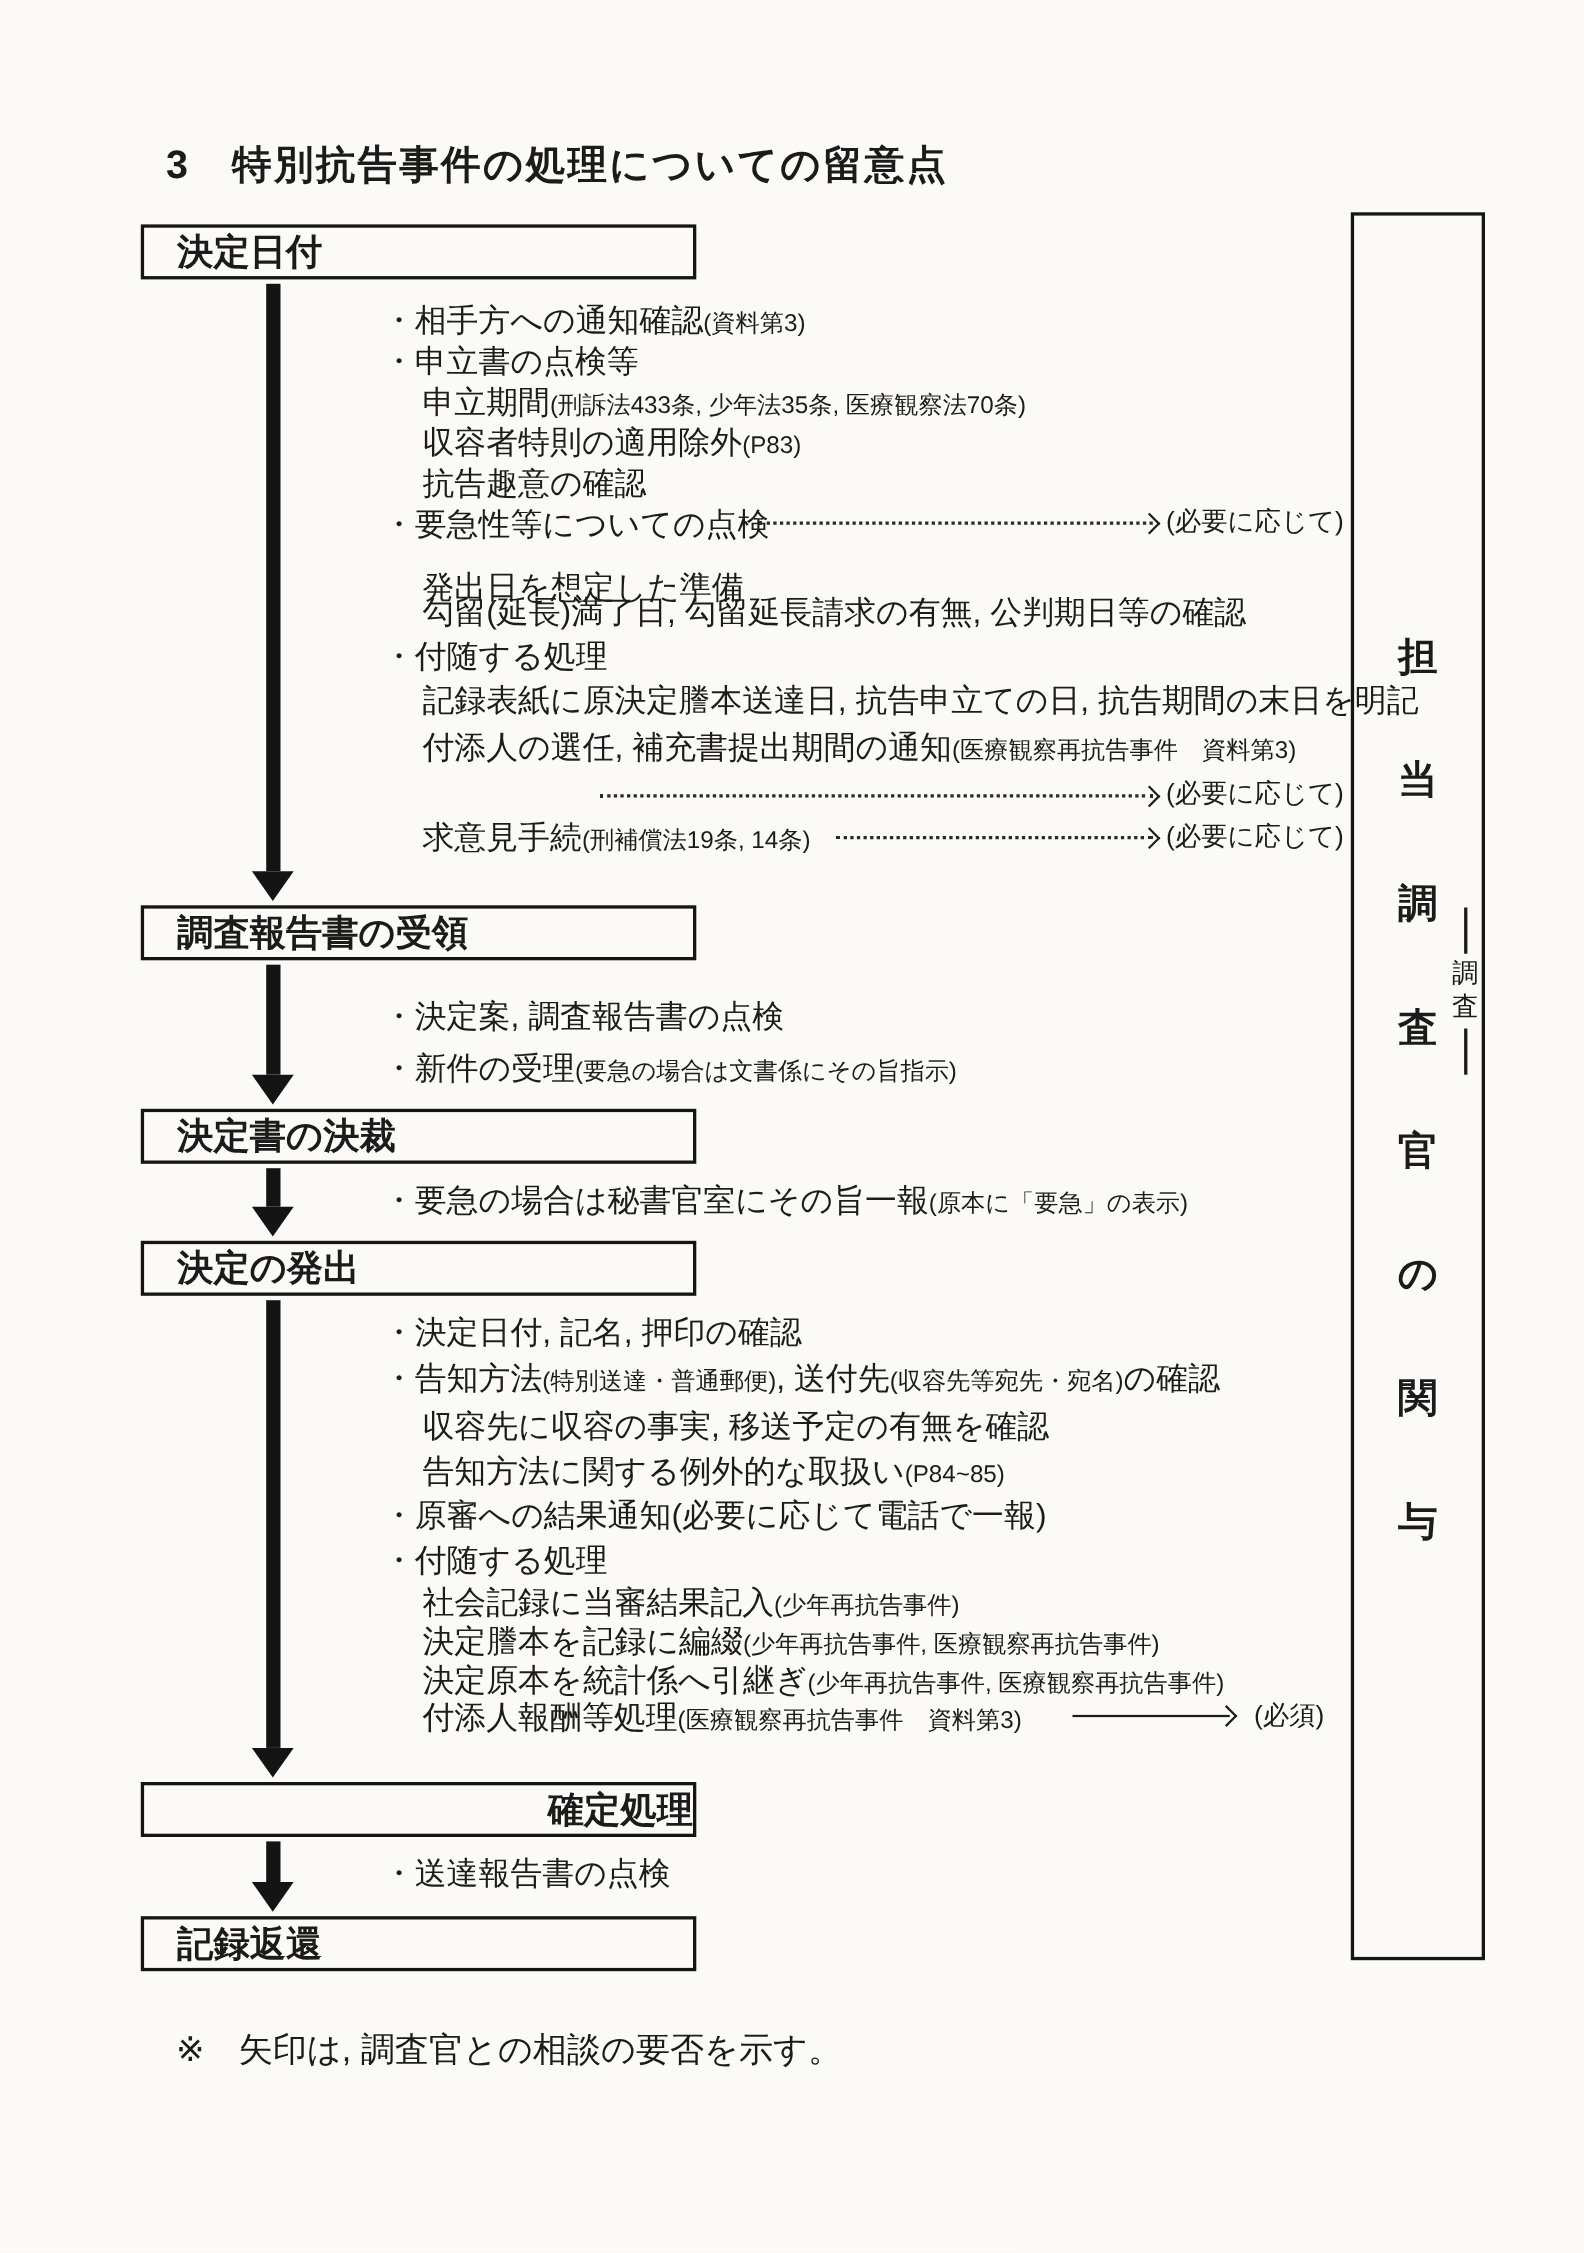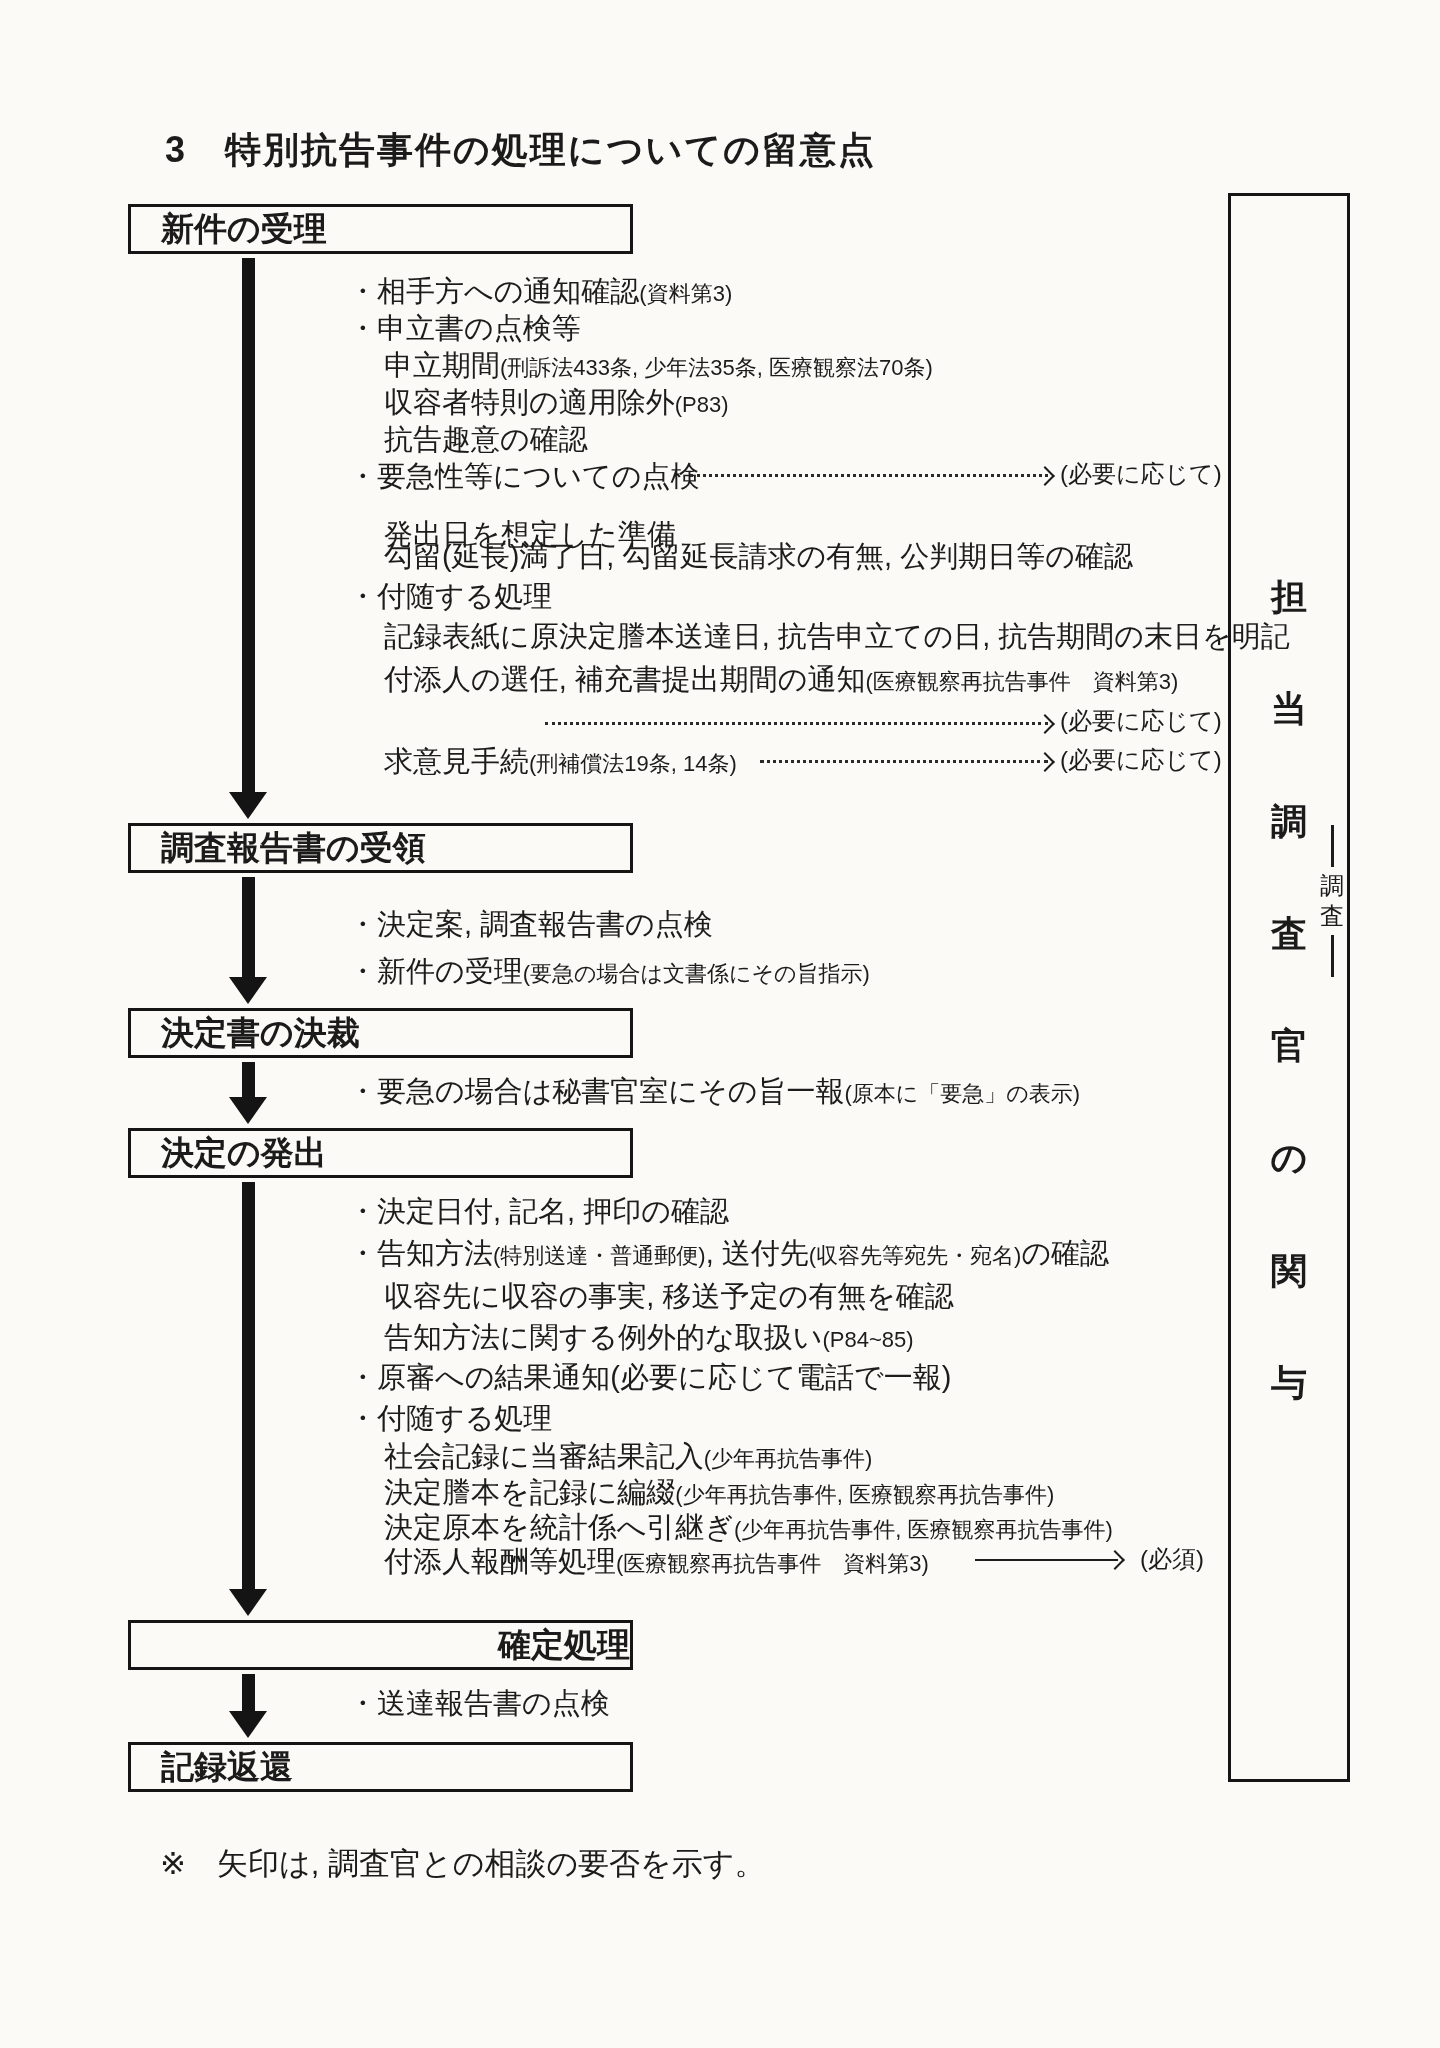--- a/index.html
+++ b/index.html
@@ -1,19 +1,19 @@
 <!DOCTYPE html>
 <html><head>
 <meta charset="utf-8">
 <style>
   html,body{margin:0;padding:0;}
   body{background:#e8e8e4;font-family:"Liberation Sans","DejaVu Sans",sans-serif;}
   #page{position:relative;width:1440px;height:2048px;background:#fbfaf6;color:#1b1b1b;overflow:hidden;margin:0 auto;}
 
-  .title{position:absolute;left:165px;top:126px;font-size:36px;font-weight:700;letter-spacing:2px;white-space:nowrap;}
+  .title{position:absolute;left:151px;top:126px;font-size:36px;font-weight:700;letter-spacing:2px;white-space:nowrap;}
 
   .fbox{position:absolute;left:128px;width:505px;height:50px;border:3px solid #151515;box-sizing:border-box;
         font-size:33px;font-weight:700;line-height:44px;padding-left:30px;white-space:nowrap;background:transparent;}
 
   .line{position:absolute;white-space:nowrap;font-size:29px;font-weight:500;color:#1c1c1c;}
   .line .n{font-size:22px;font-weight:500;}
 
   .bigarrow{position:absolute;width:38px;display:flex;flex-direction:column;align-items:center;}
   .bigarrow .stem{width:13px;flex:1 1 auto;background:#141414;}
   .bigarrow .head{width:0;height:0;border-left:19px solid transparent;border-right:19px solid transparent;border-top:27px solid #141414;}
@@ -36,21 +36,21 @@
   .footnote{position:absolute;left:160px;top:1843px;font-size:31px;font-weight:500;white-space:nowrap;}
 </style>
 </head>
 <body>
 
 <div id="page">
 
   <div class="title">3　特別抗告事件の処理についての留意点</div>
 
   <div class="fbox" style="top:204px;">
-    <span>新件の受理</span>
+    <span>決定日付</span>
   </div>
   <div class="fbox" style="top:823px;">
     <span>調査報告書の受領</span>
   </div>
   <div class="fbox" style="top:1008px;">
     <span>決定書の決裁</span>
   </div>
   <div class="fbox" style="top:1128px;">
     <span>決定の発出</span>
   </div>

